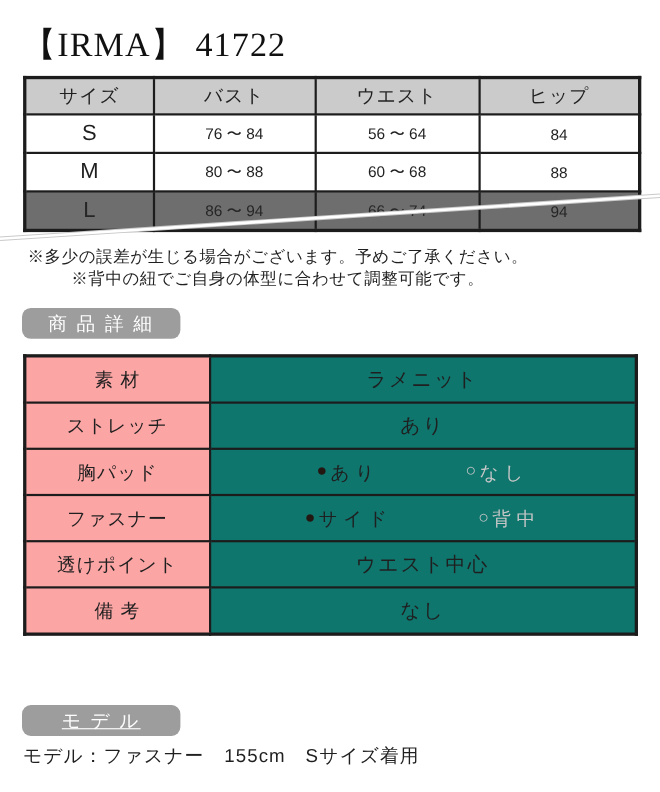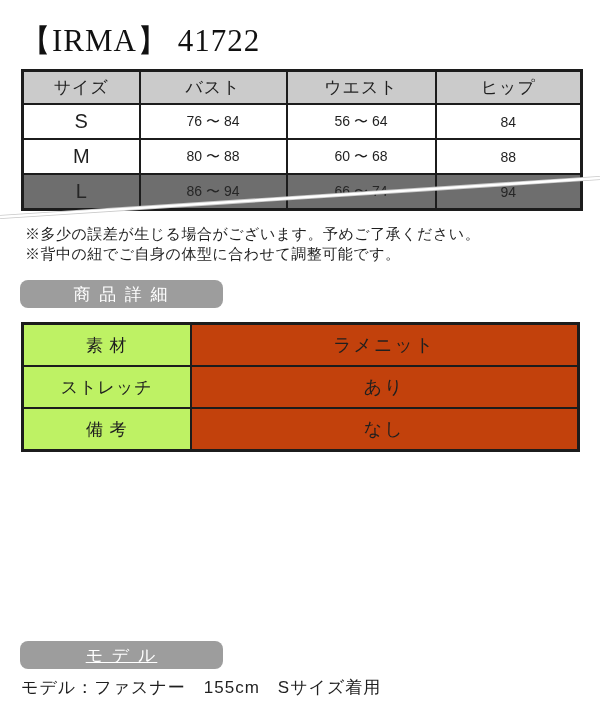--- a/index.html
+++ b/index.html
@@ -23,39 +23,39 @@
     border:2px solid #1c1c1c; text-align:center; vertical-align:middle; padding:0;
   }
   .size-table thead th { height:31px; background:#cbcbcb; font-size:17px; font-weight:normal; letter-spacing:1px; }
   .size-table tbody th { height:33px; font-size:20px; font-weight:normal; }
   .size-table tbody td { height:33px; font-size:14px; }
   .size-table tr.sold-out th, .size-table tr.sold-out td { background:#6e6e6e; color:#262626; }
 
   
   .strike { position:absolute; left:0; top:0; width:600px; height:720px; pointer-events:none; z-index:6; }
 
-  .notes { position:absolute; left:25px; top:224px; }
+  .notes { position:absolute; left:25px; top:224px;text-align:center; }
   .notes p { margin:0; font-size:15px; line-height:20px; letter-spacing:0.5px; }
 
   .badge {
-    position:absolute; left:20px; width:203px; height:28px;
+    position:absolute; left:20px; width:144px; height:28px;
     background:#9d9d9d; border-radius:8px; color:#ffffff;
     font-size:17px; letter-spacing:2px;
     display:flex; align-items:center; justify-content:center;
   }
   .badge-details { top:280px; }
   .badge-model { top:641px;text-decoration:underline; }
 
   
   .details-table { position:absolute; left:21px; top:322px; width:559px; border:3px solid #1c1c1c; }
   .details-table th, .details-table td {
     border:2px solid #1c1c1c; text-align:center; vertical-align:middle; padding:0; height:40px;
   }
-  .details-table th { width:168px; background:#bef264; font-size:17px; font-weight:normal; letter-spacing:1px; }
-  .details-table td { background:#c2410c; font-size:18px; letter-spacing:2px; }
+  .details-table th { width:168px; background:#fca5a5; font-size:17px; font-weight:normal; letter-spacing:1px; }
+  .details-table td { background:#0f766e; font-size:18px; letter-spacing:2px; }
 
   .opts { display:flex; justify-content:center; align-items:center; gap:78px; }
   .opt { display:inline-flex; align-items:center; font-size:17px; letter-spacing:5px; white-space:nowrap; }
   .opt .radio { letter-spacing:0; margin-right:3px; font-size:16px; line-height:1; }
   .opt.selected { color:#1f1f1f; }
   .opt.selected .radio { color:#241712; }
   .opt.unselected { color:#c7c7c7; }
   .opt.unselected .radio { color:#c7c7c7; }
 
   .model-info { position:absolute; left:21px; top:676px; margin:0; font-size:17px; letter-spacing:1px; }
@@ -126,20 +126,54 @@
     <tbody>
       <tr>
         <th>素 材</th>
         <td>ラメニット</td>
       </tr>
       <tr>
         <th>ストレッチ</th>
         <td>あり</td>
       </tr>
       <tr>
+        <th>胸パッド</th>
+        <td>
+          <div class="opts">
+            <span class="opt selected">
+                <span class="radio">●</span>
+                <span>あり</span>
+              </span>
+            <span class="opt unselected">
+                <span class="radio">○</span>
+                <span>なし</span>
+              </span>
+          </div>
+        </td>
+      </tr>
+      <tr>
+        <th>ファスナー</th>
+        <td>
+          <div class="opts">
+            <span class="opt selected">
+                <span class="radio">●</span>
+                <span>サイド</span>
+              </span>
+            <span class="opt unselected">
+                <span class="radio">○</span>
+                <span>背中</span>
+              </span>
+          </div>
+        </td>
+      </tr>
+      <tr>
+        <th>透けポイント</th>
+        <td>ウエスト中心</td>
+      </tr>
+      <tr>
         <th>備 考</th>
         <td>なし</td>
       </tr>
     </tbody>
   </table>
 
   <div class="badge badge-model">
     <span>モ デ ル</span>
   </div>
 

